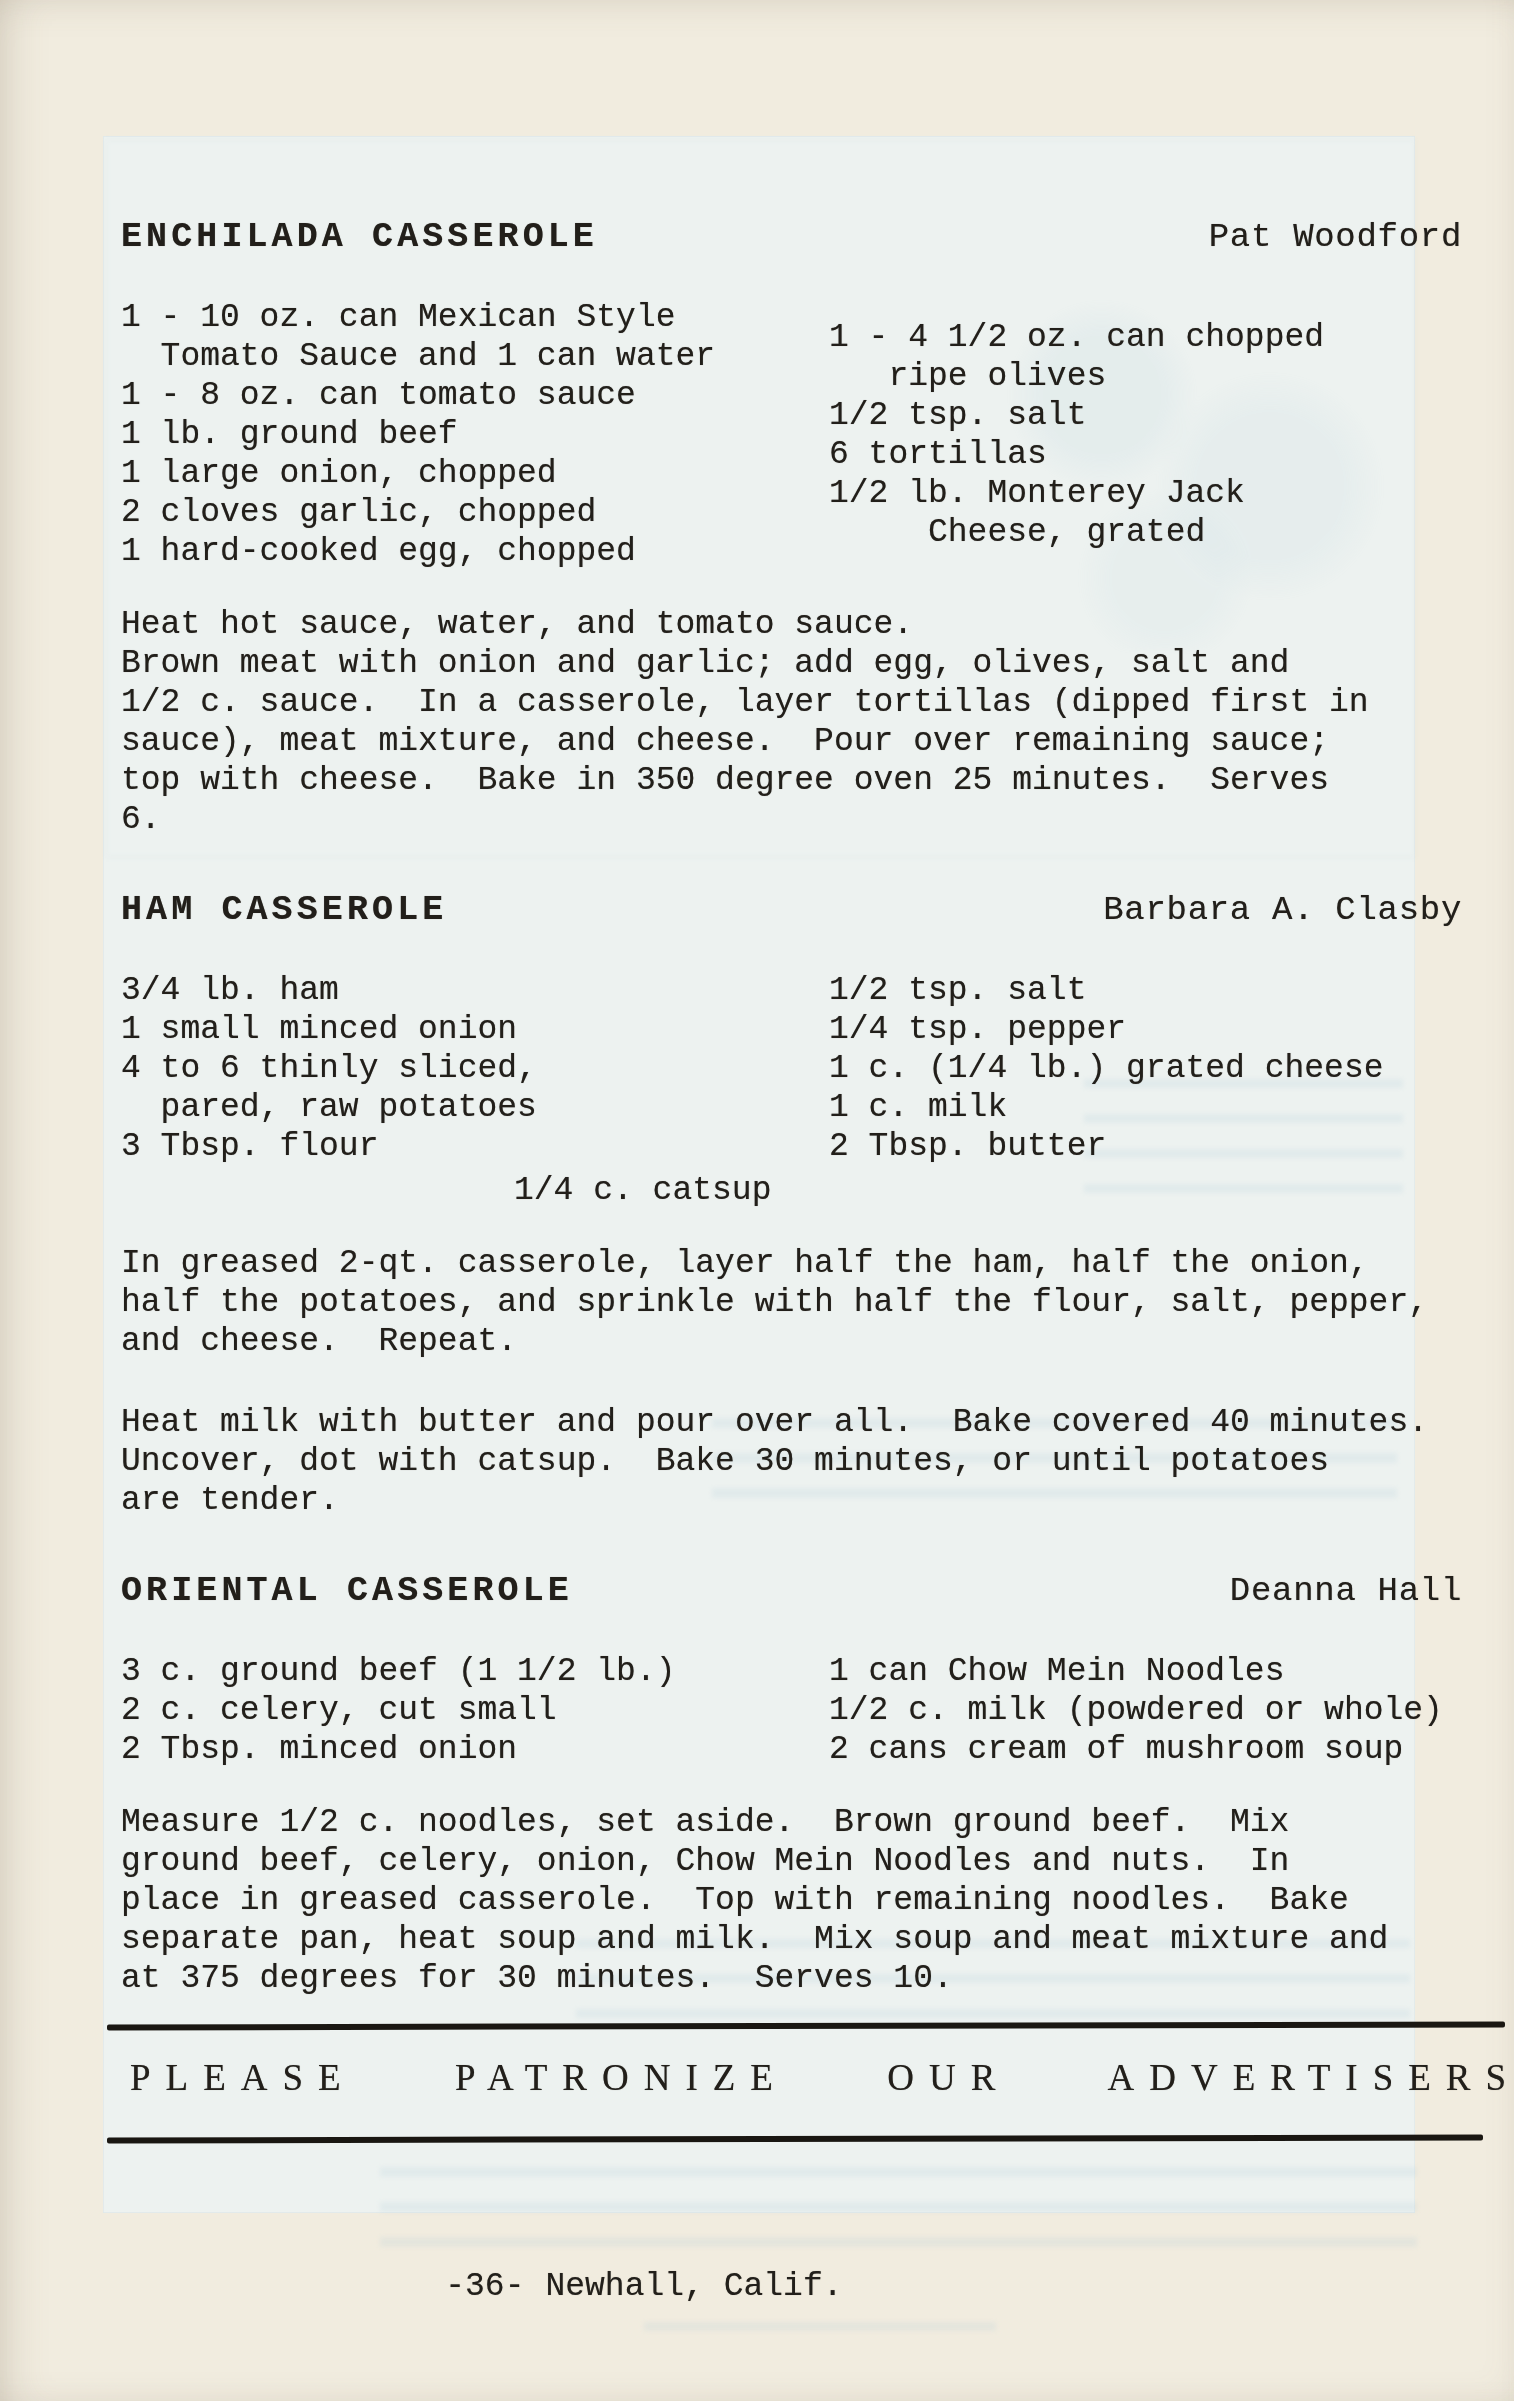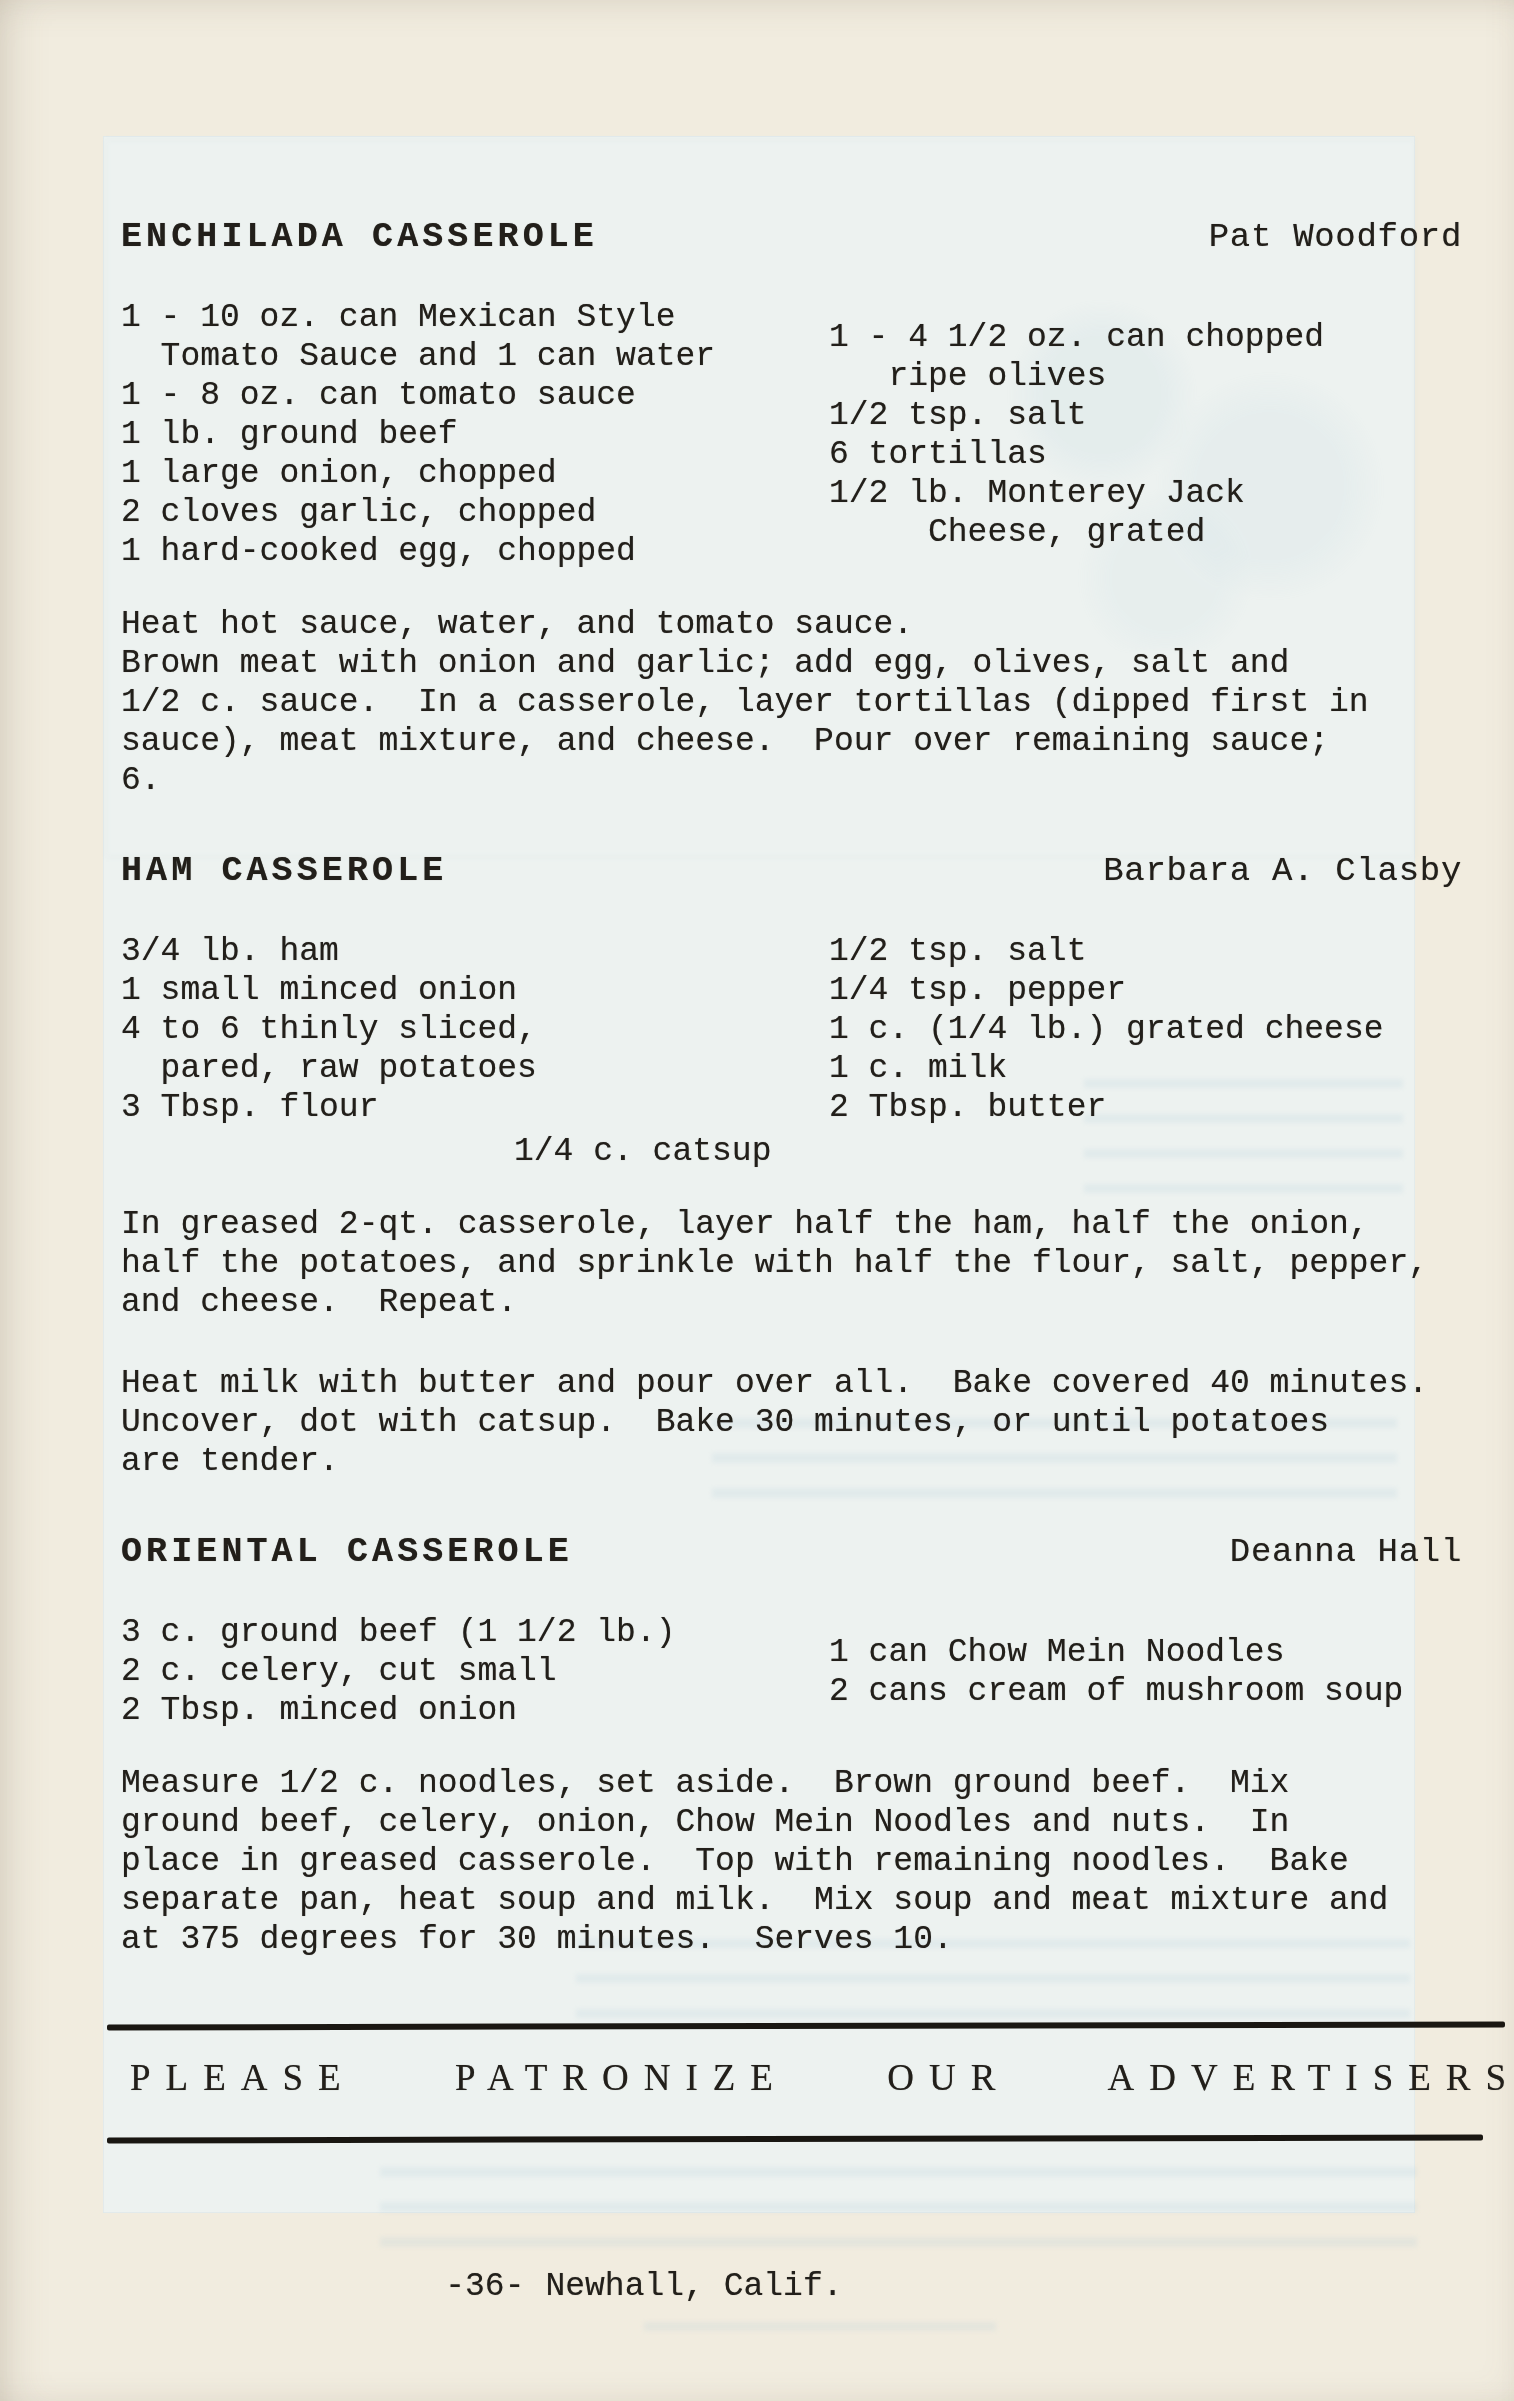--- a/index.html
+++ b/index.html
@@ -161,20 +161,21 @@
             <div class="ing-line">6 tortillas</div>
             <div class="ing-line">1/2 lb. Monterey Jack</div>
             <div class="ing-line">     Cheese, grated</div>
           </div>
       </div>
       <div class="para">
           <div class="para-line">Heat hot sauce, water, and tomato sauce.</div>
           <div class="para-line">Brown meat with onion and garlic; add egg, olives, salt and</div>
           <div class="para-line">1/2 c. sauce.  In a casserole, layer tortillas (dipped first in</div>
           <div class="para-line">sauce), meat mixture, and cheese.  Pour over remaining sauce;</div>
+          <div class="para-line">top with cheese.  Bake in 350 degree oven 25 minutes.  Serves</div>
           <div class="para-line">6.</div>
         </div>
     </section>
 
     <section class="recipe">
       <div class="recipe-head">
         <h2 class="recipe-title">HAM CASSEROLE</h2>
         <span class="attribution">Barbara A. Clasby</span>
       </div>
       <div class="cols">
@@ -212,20 +213,21 @@
         <span class="attribution">Deanna Hall</span>
       </div>
       <div class="cols">
         <div class="col-left">
             <div class="ing-line">3 c. ground beef (1 1/2 lb.)</div>
             <div class="ing-line">2 c. celery, cut small</div>
             <div class="ing-line">2 Tbsp. minced onion</div>
           </div>
         <div class="col-right">
             <div class="ing-line">1 can Chow Mein Noodles</div>
+            <div class="ing-line">1/2 c. milk (powdered or whole)</div>
             <div class="ing-line">2 cans cream of mushroom soup</div>
           </div>
       </div>
       <div class="para">
           <div class="para-line">Measure 1/2 c. noodles, set aside.  Brown ground beef.  Mix</div>
           <div class="para-line">ground beef, celery, onion, Chow Mein Noodles and nuts.  In</div>
           <div class="para-line">place in greased casserole.  Top with remaining noodles.  Bake</div>
           <div class="para-line">separate pan, heat soup and milk.  Mix soup and meat mixture and</div>
           <div class="para-line">at 375 degrees for 30 minutes.  Serves 10.</div>
         </div>

